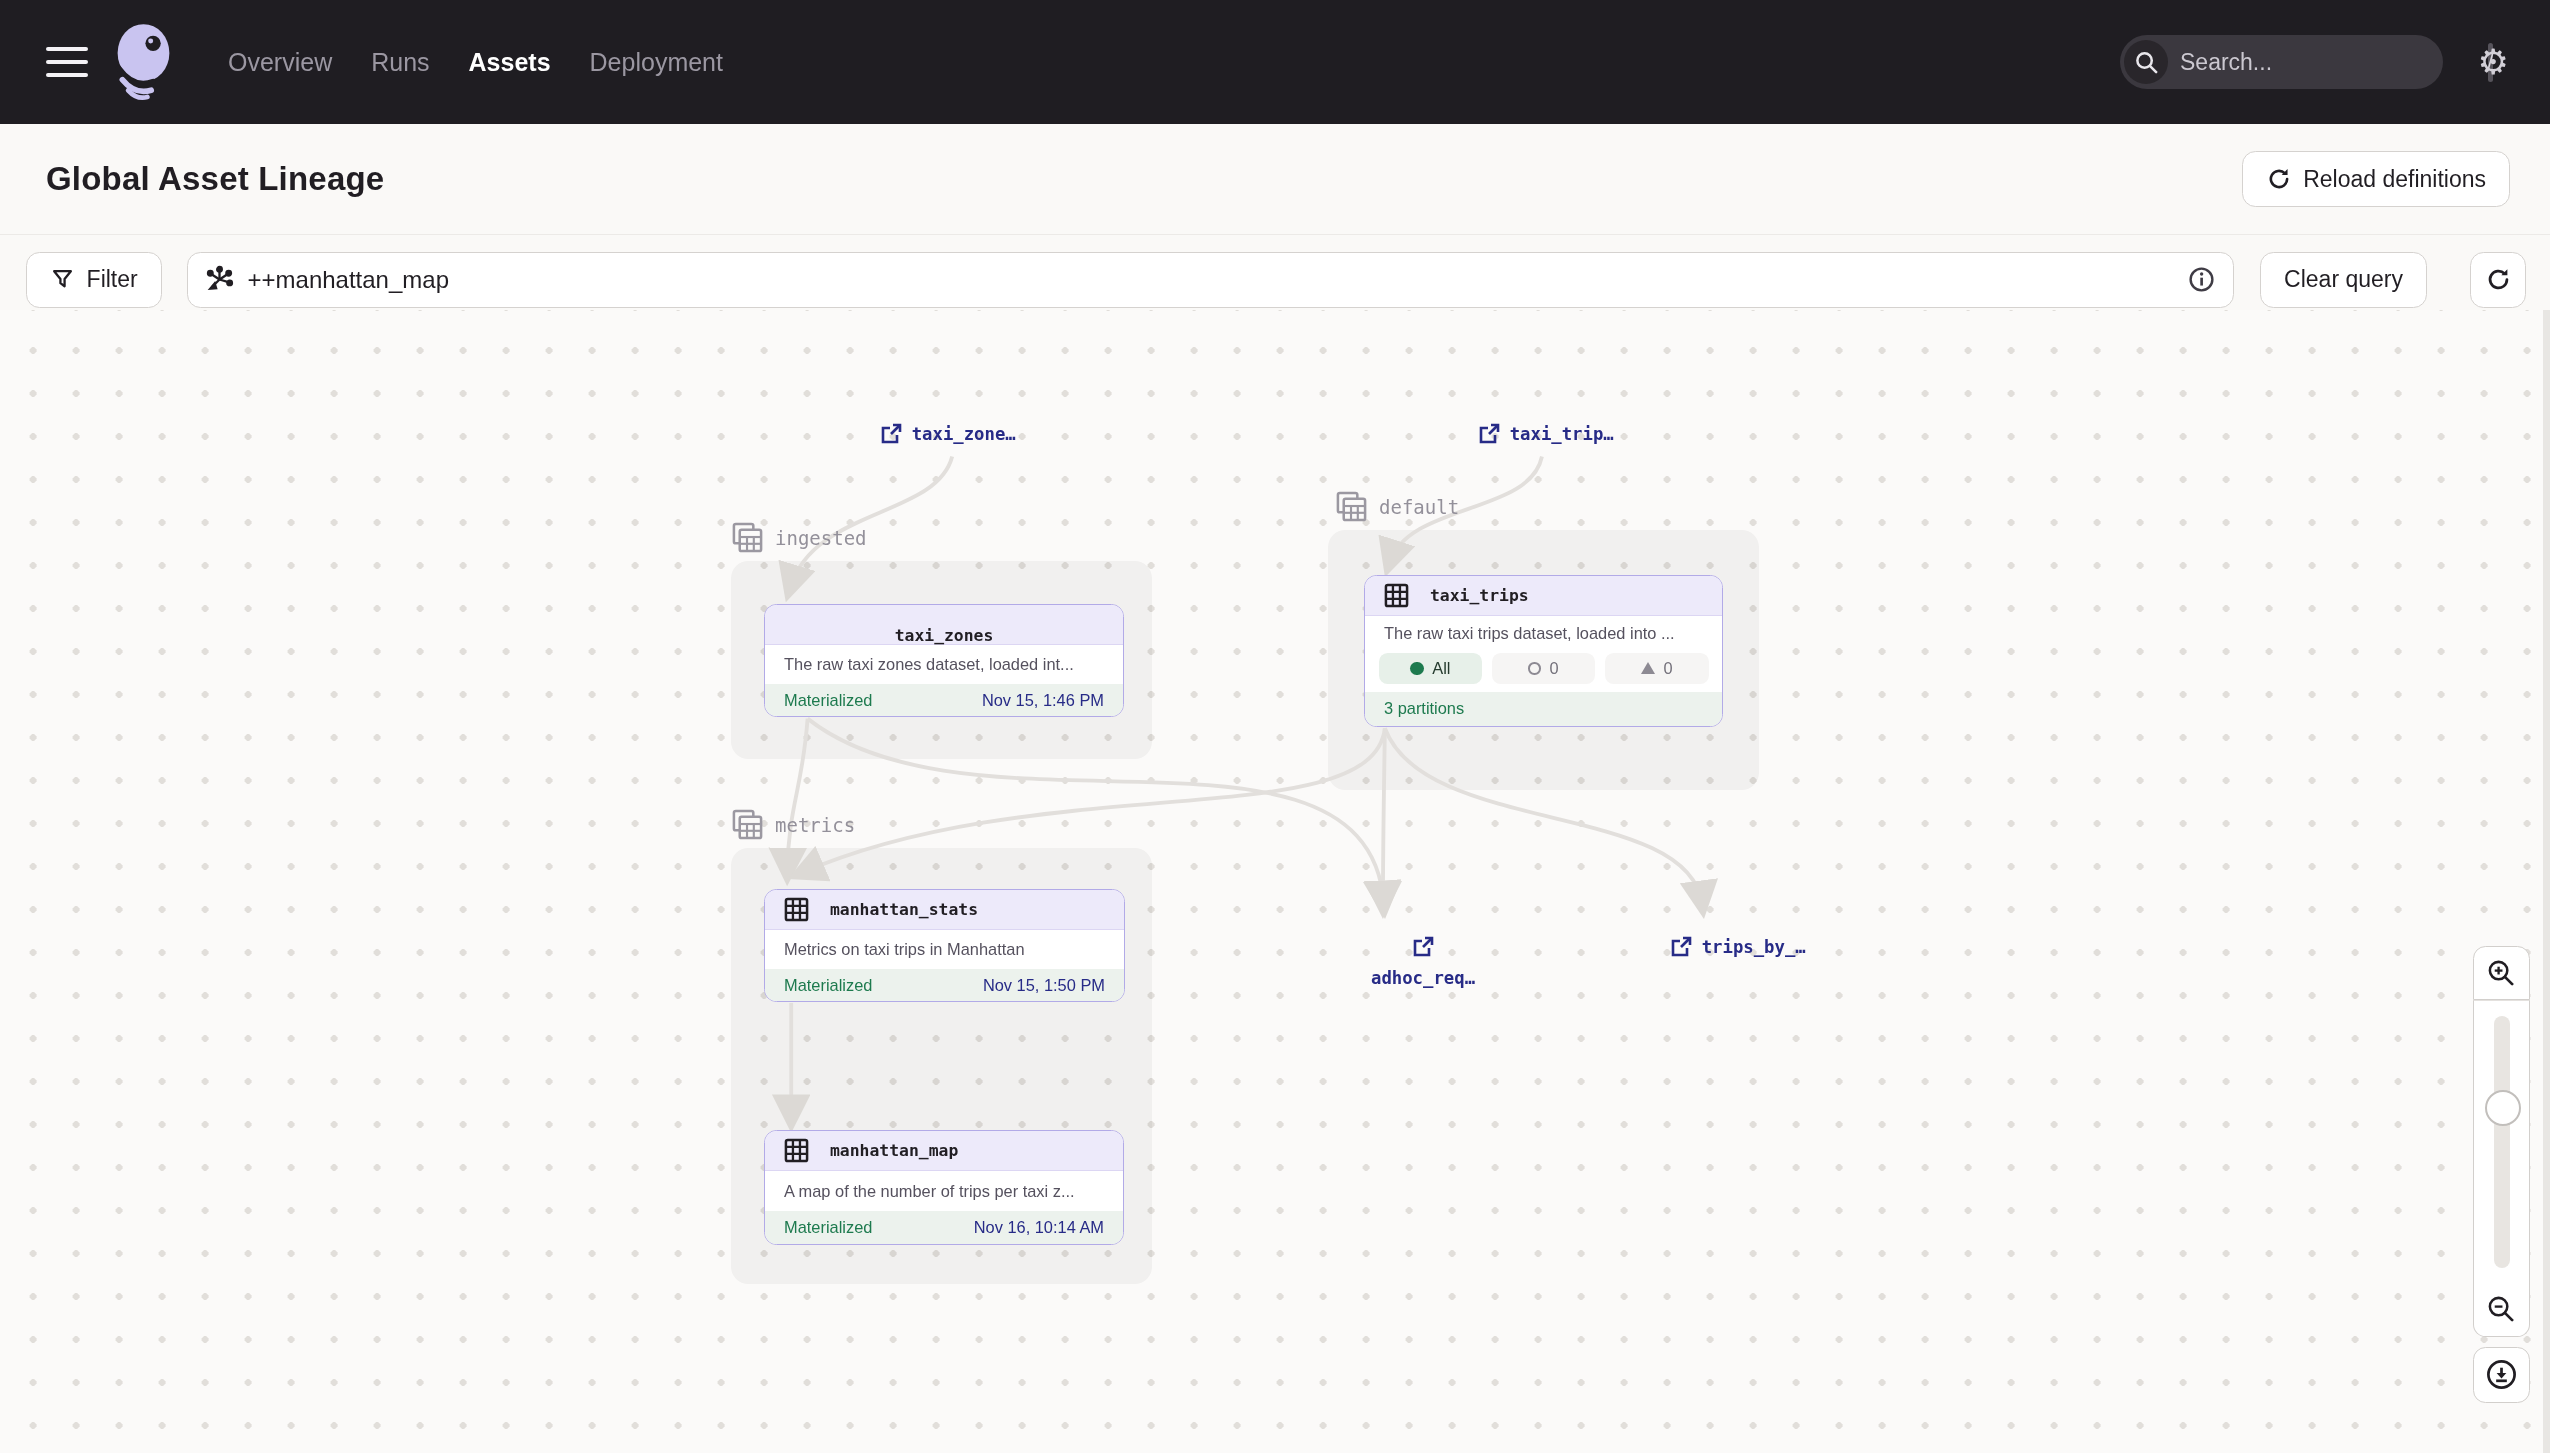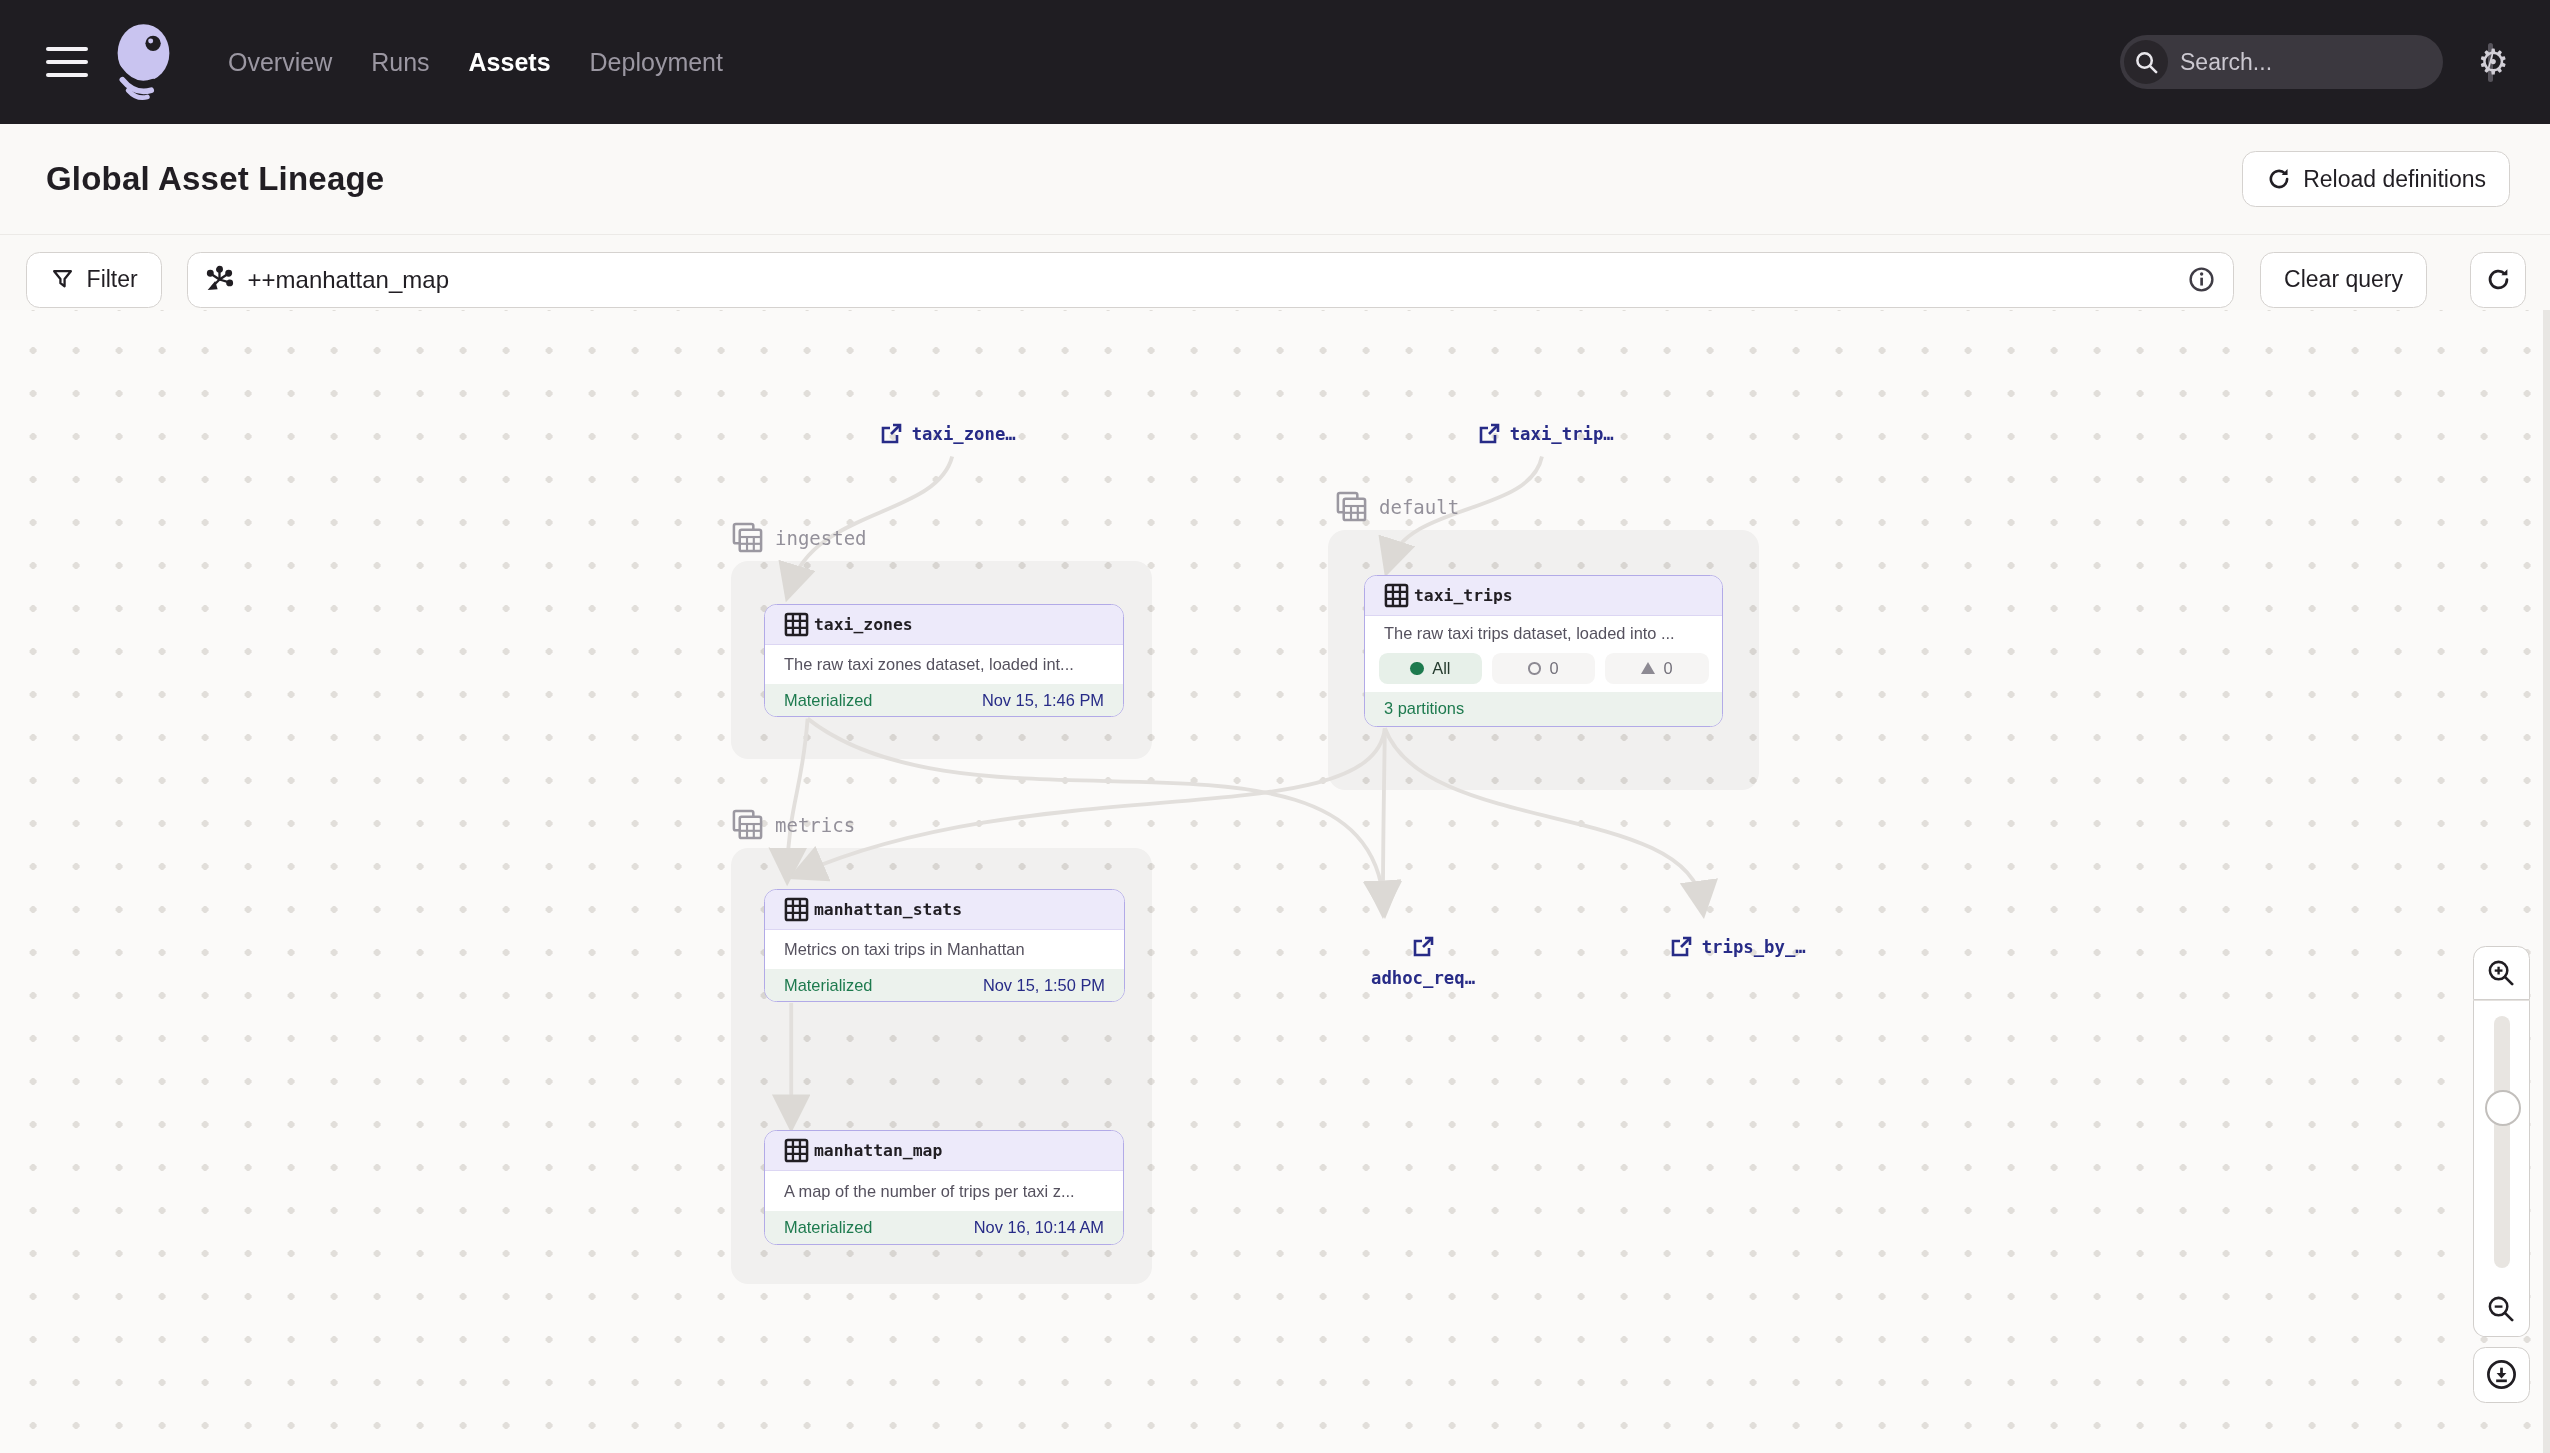--- a/index.html
+++ b/index.html
@@ -41,21 +41,21 @@
   
   .canvas { position:absolute; left:0; top:310px; width:2550px; height:1143px;
     background-color:#fbfaf9;
     background-image:radial-gradient(circle, #e1deda 3.3px, transparent 3.5px);
     background-size:43px 43px; background-position:11.6px 19px; }
   .edges { position:absolute; left:0; top:0; }
   .group-box { position:absolute; background:rgba(31,29,34,0.045); border-radius:17.3px; }
   .group-label { position:absolute; display:flex; align-items:center; gap:11px; color:#93909a; font-family:"DejaVu Sans Mono",monospace; font-size:19px; }
 
   .node { position:absolute; background:#ffffff; border:1.9px solid #b2aae7; border-radius:12.5px; overflow:hidden; display:flex; flex-direction:column; cursor:pointer; }
-  .node-header { background:#edeafa; display:flex; align-items:center; gap:5px; padding:0 19px; border-bottom:1px solid #dcd6f3; }
+  .node-header { background:#edeafa; display:flex; align-items:center; gap:21px; padding:0 19px; border-bottom:1px solid #dcd6f3; }
   .node-name { font-family:"DejaVu Sans Mono",monospace; font-weight:bold; font-size:16.4px; color:#211e23; }
   .node-desc { display:flex; align-items:center; padding:0 19px; font-size:16.4px; color:#55515e; background:#ffffff; white-space:nowrap; overflow:hidden; }
   .node-footer { background:#ecf2ed; display:flex; align-items:center; justify-content:space-between; padding:0 19px; font-size:16.4px; }
   .status-green { color:#1d7a4e; }
   .ts-navy { color:#272b87; }
   .pill-row { display:flex; gap:9.6px; padding:1.9px 13.5px 7.7px 13.5px; background:#ffffff; }
   .pill { flex:1; height:31px; border-radius:8.7px; display:flex; align-items:center; justify-content:center; gap:8.7px; font-size:16.4px; }
   .pill.green { background:#e7f0e9; color:#253b2e; }
   .pill.gray { background:#f6f5f4; color:#73707a; }
   .dot-filled { width:13.5px; height:13.5px; border-radius:50%; background:#1d7a4e; }
@@ -266,21 +266,21 @@
   <div class="ext-link" style="left:1669px; top:625px;">
     <svg width="24" height="24" viewBox="0 0 24 24">
         <path d="M18 13 V20 H4 V6 H11" stroke="#272b87" stroke-width="2.6" fill="none"></path>
         <path d="M14 3 H21 V10" stroke="#272b87" stroke-width="2.6" fill="none"></path>
         <line x1="21" y1="3" x2="12" y2="12" stroke="#272b87" stroke-width="2.6"></line>
       </svg>
     <span>trips_by_…</span>
   </div>
 
   <div class="node" style="left:764px; top:294px; width:360px; height:113px;">
-    <div class="node-header" style="height:40px;">
+    <div class="node-header" style="height:40px;flex-direction:column;">
       <svg width="25" height="25" viewBox="0 0 26 26">
           <rect x="2" y="2" width="22" height="22" rx="2" stroke="#211e23" stroke-width="2.6" fill="none"></rect>
           <line x1="2" y1="9.3" x2="24" y2="9.3" stroke="#211e23" stroke-width="2.4"></line>
           <line x1="2" y1="16.6" x2="24" y2="16.6" stroke="#211e23" stroke-width="2.4"></line>
           <line x1="9.3" y1="2" x2="9.3" y2="24" stroke="#211e23" stroke-width="2.4"></line>
           <line x1="16.6" y1="2" x2="16.6" y2="24" stroke="#211e23" stroke-width="2.4"></line>
         </svg>
       <span class="node-name">taxi_zones</span>
     </div>
     <div class="node-desc" style="height:39px;">The raw taxi zones dataset, loaded int...</div>

